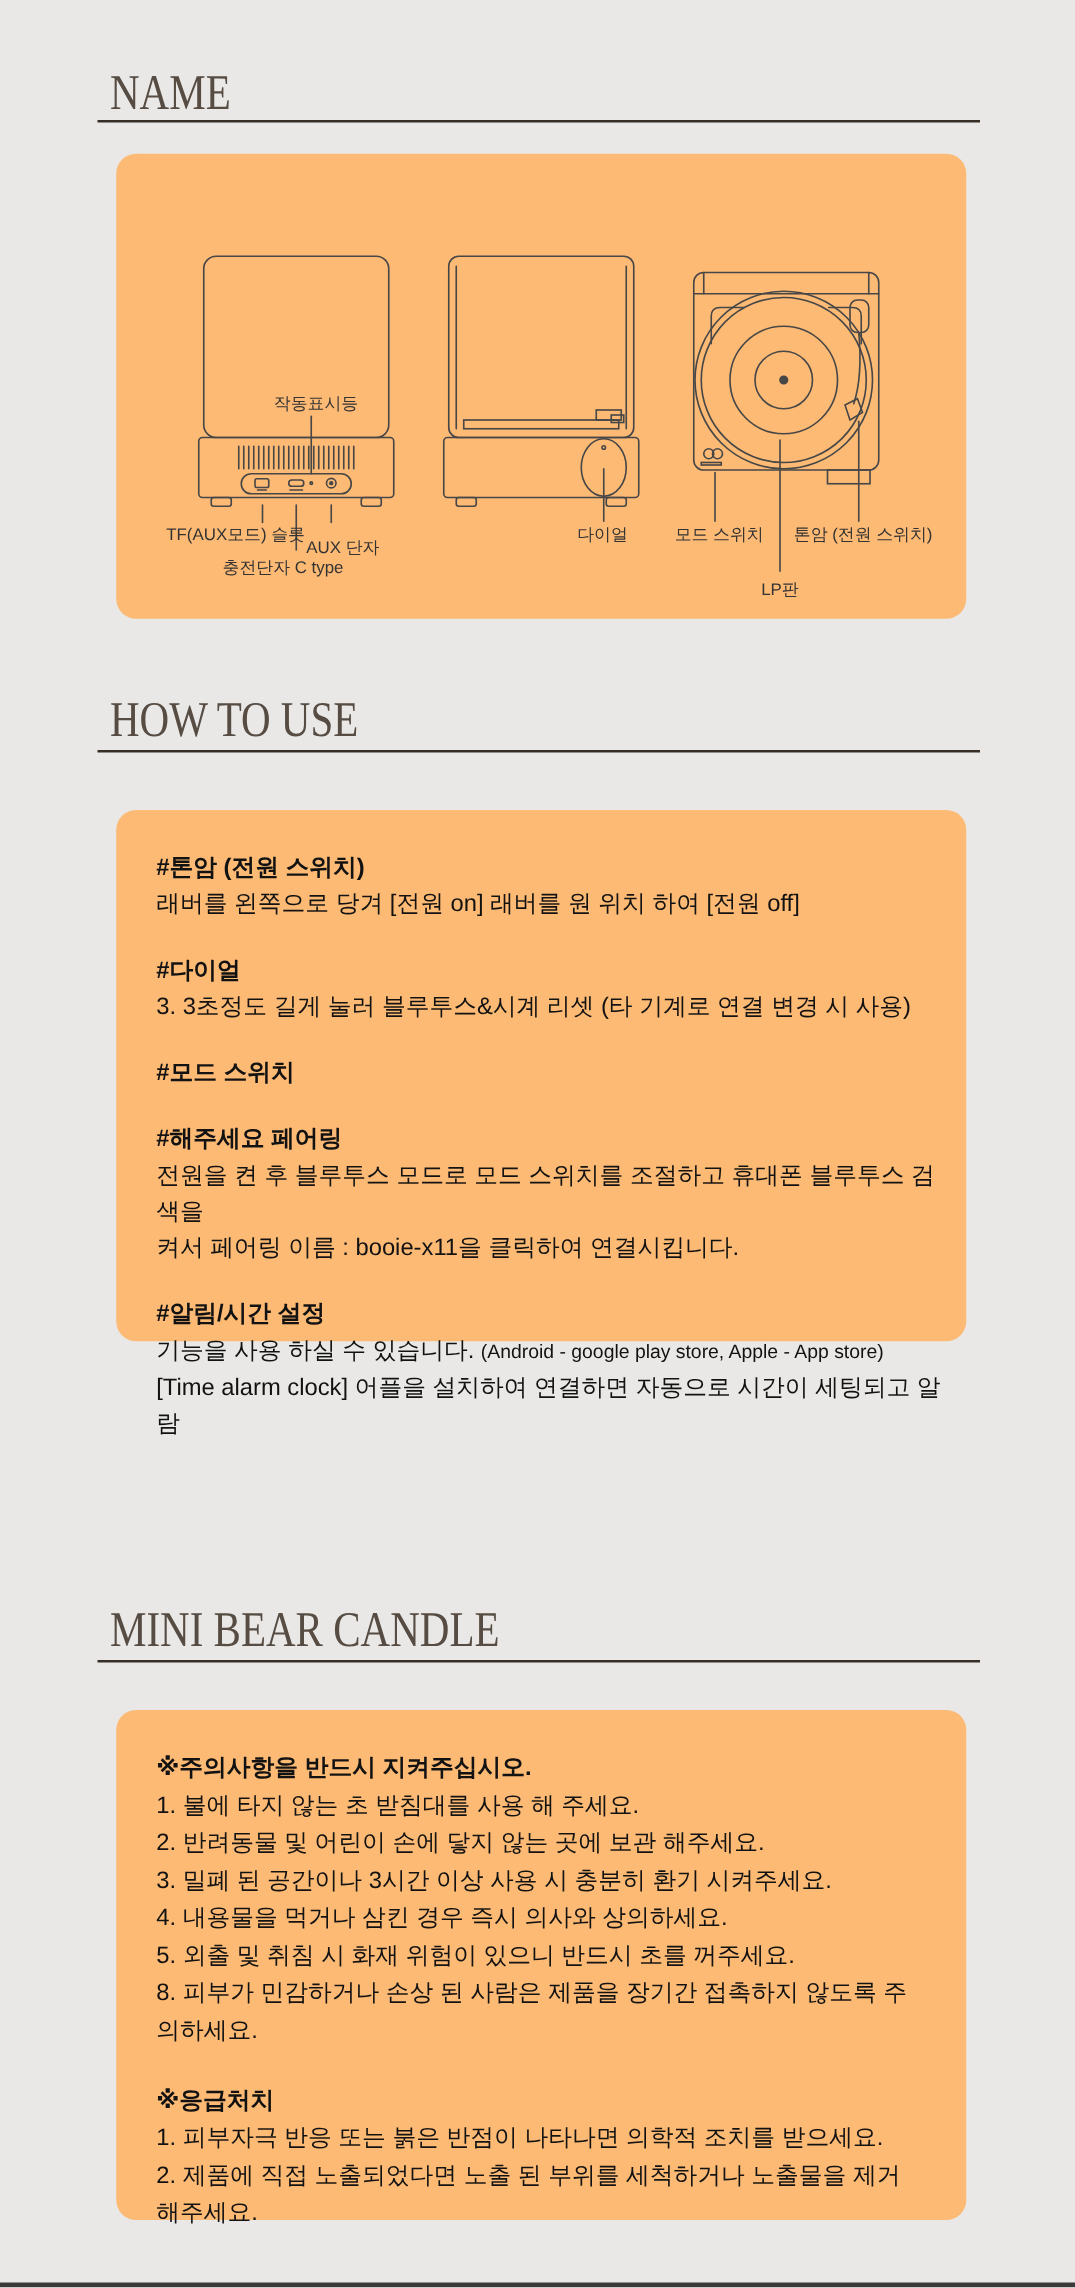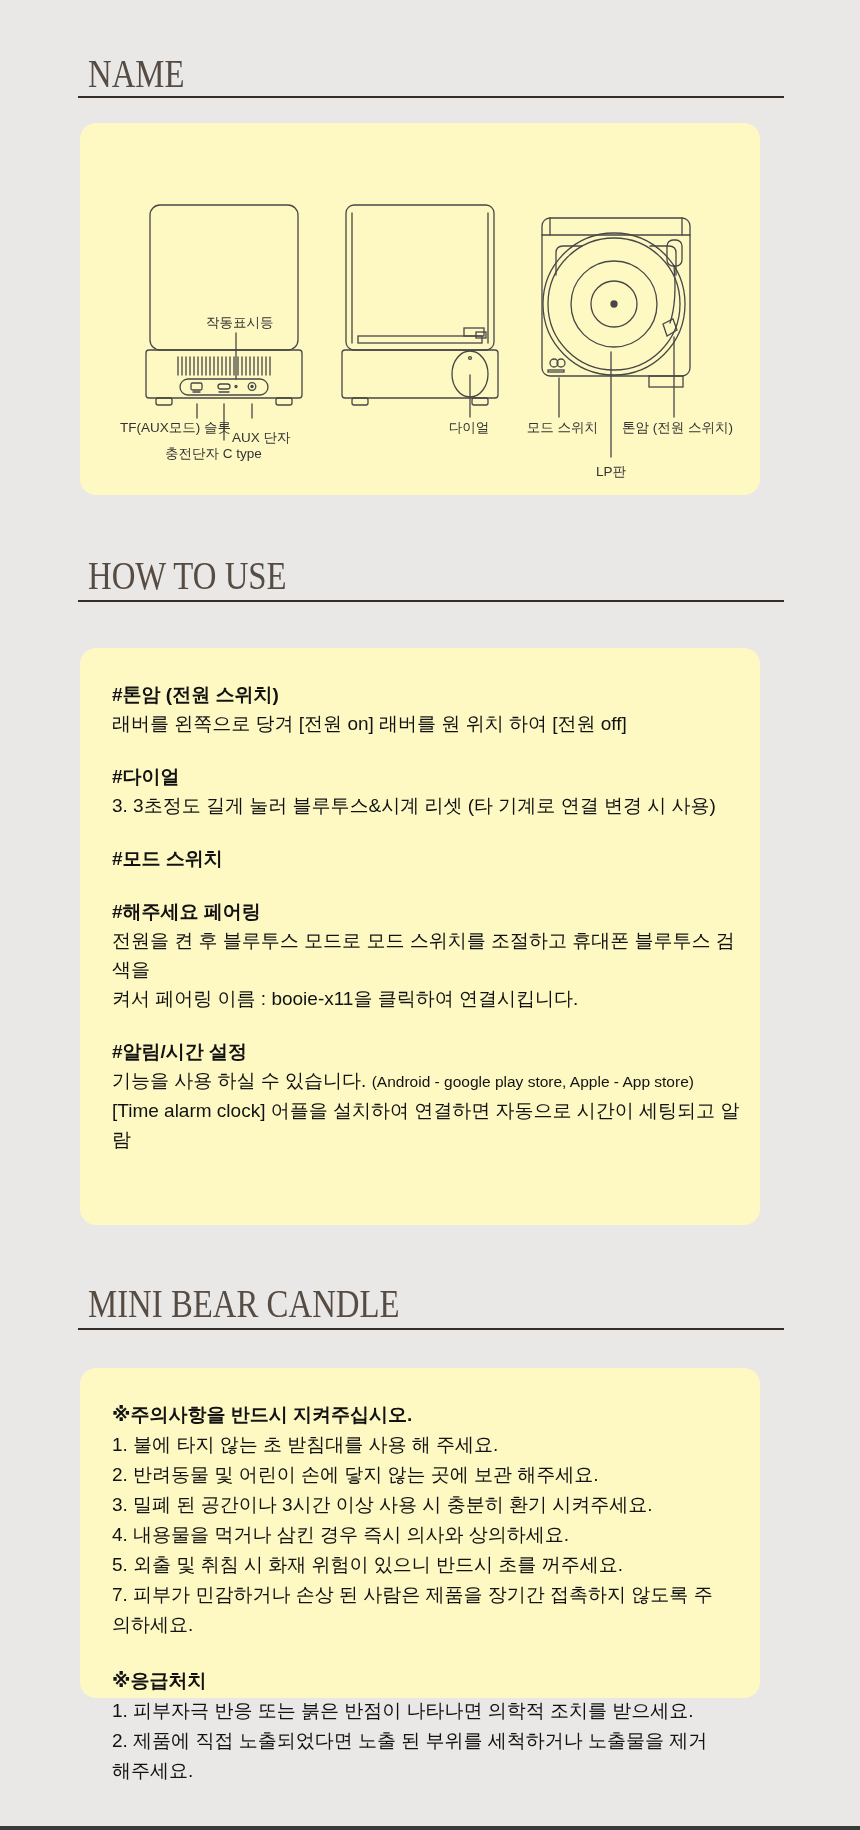--- a/index.html
+++ b/index.html
@@ -2,33 +2,33 @@
 <html><head>
 <meta charset="utf-8">
 <style>
   html,body{margin:0;padding:0;}
   body{background:#dcdcda;font-family:"Liberation Sans","DejaVu Sans",sans-serif;}
   .canvas{position:relative;width:860px;height:1830px;background:#e9e8e6;overflow:hidden;margin:0 auto;}
   .heading{position:absolute;left:88px;font-family:"Liberation Serif","DejaVu Serif",serif;
            font-size:40px;font-weight:400;color:#564c43;letter-spacing:0px;
            transform:scaleX(0.82);transform-origin:left center;white-space:nowrap;}
   .rule{position:absolute;left:78px;width:706px;height:2px;background:#362e27;}
-  .card{position:absolute;left:80px;width:680px;background:#fef9c3;border-radius:16px;box-sizing:border-box;}
+  .card{position:absolute;left:93px;width:680px;background:#fdba74;border-radius:16px;box-sizing:border-box;}
   
   .card-diagram{top:123px;height:372px;}
   .card-diagram svg{position:absolute;left:0;top:0;}
   .dlabel{position:absolute;font-size:13.5px;color:#333;white-space:nowrap;}
   
-  .card-howto{top:648px;height:577px;padding:32px 18px 0 32px;}
+  .card-howto{top:648px;height:425px;padding:32px 18px 0 32px;}
   .htu-section{margin:0 0 24px 0;}
   .htu-section p{margin:0;font-size:19px;line-height:29px;color:#121212;}
   .htu-title{font-weight:700;}
   .note-small{font-size:15.5px;}
   
-  .card-candle{top:1368px;height:330px;padding:32px 34px 0 32px;}
+  .card-candle{top:1368px;height:408px;padding:32px 34px 0 32px;}
   .cnd-group{margin:0 0 26px 0;}
   .cnd-group p{margin:0;font-size:19px;line-height:30px;color:#121212;}
   .cnd-title{font-weight:700;}
   .bottom-strip{position:absolute;left:0;bottom:0;width:860px;height:4px;background:#3a3a3a;}
 </style>
 </head>
 <body>
 
 <div class="canvas">
 
@@ -133,21 +133,21 @@
   <div class="rule" style="top:1328px;"></div>
 
   <div class="card card-candle">
     <div class="cnd-group">
       <p class="cnd-title">※주의사항을 반드시 지켜주십시오.</p>
       <p>1. 불에 타지 않는 초 받침대를 사용 해 주세요.</p>
       <p>2. 반려동물 및 어린이 손에 닿지 않는 곳에 보관 해주세요.</p>
       <p>3. 밀폐 된 공간이나 3시간 이상 사용 시 충분히 환기 시켜주세요.</p>
       <p>4. 내용물을 먹거나 삼킨 경우 즉시 의사와 상의하세요.</p>
       <p>5. 외출 및 취침 시 화재 위험이 있으니 반드시 초를 꺼주세요.</p>
-      <p>7. 피부가 민감하거나 손상 된 사람은 제품을 장기간 접촉하지 않도록 주의하세요.</p>
+      <p>8. 피부가 민감하거나 손상 된 사람은 제품을 장기간 접촉하지 않도록 주의하세요.</p>
     </div>
     <div class="cnd-group">
       <p class="cnd-title">※응급처치</p>
       <p>1. 피부자극 반응 또는 붉은 반점이 나타나면 의학적 조치를 받으세요.</p>
       <p>2. 제품에 직접 노출되었다면 노출 된 부위를 세척하거나 노출물을 제거해주세요.</p>
     </div>
   </div>
 
   <div class="bottom-strip"></div>
 </div>

